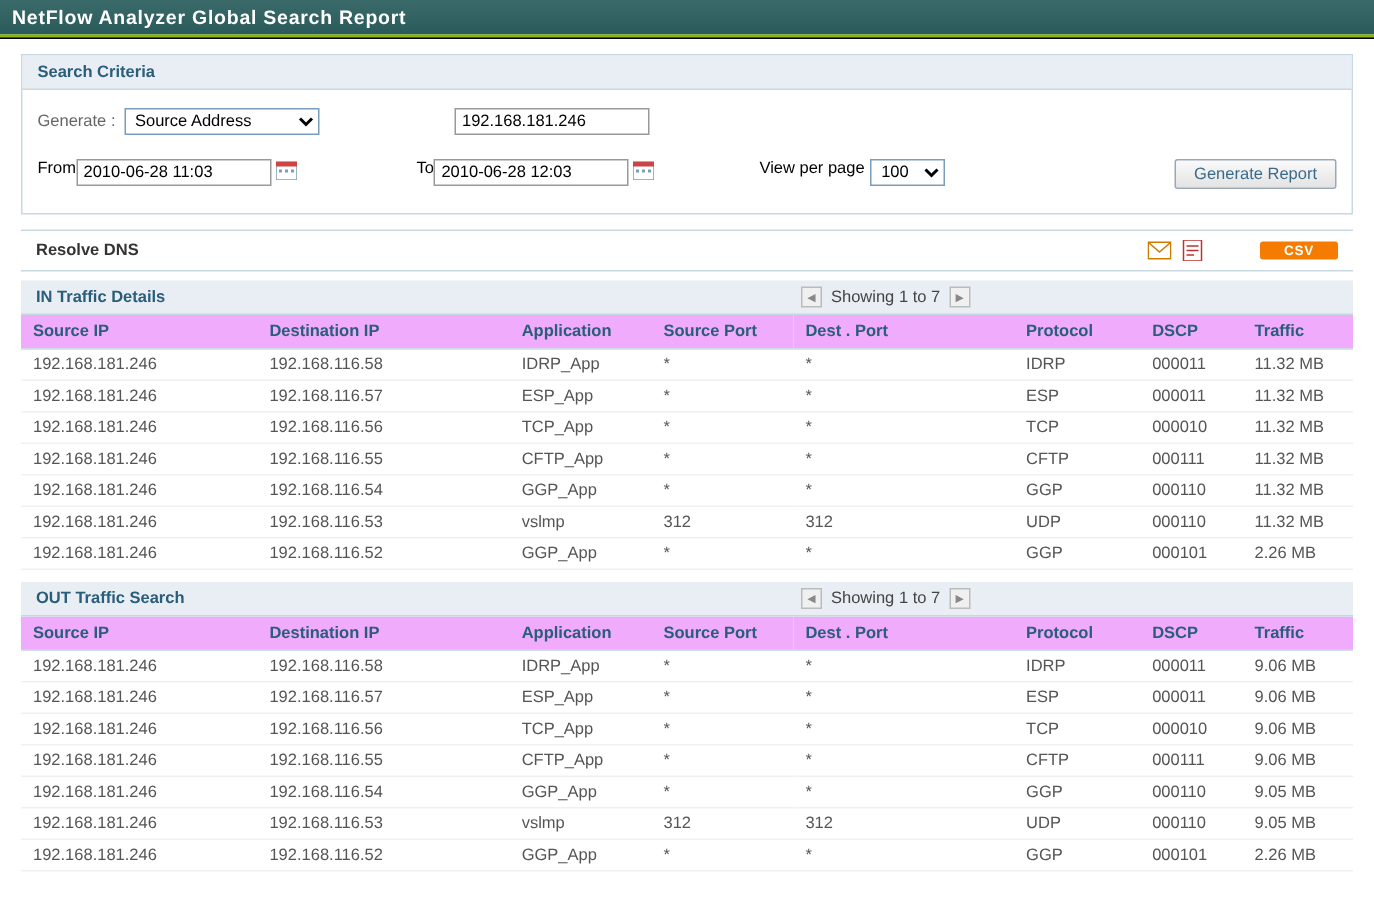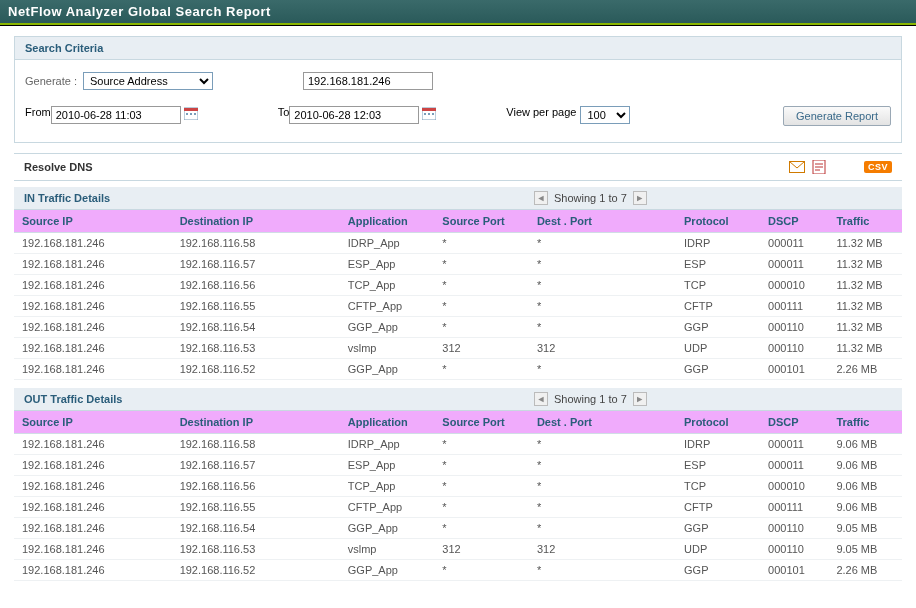--- a/index.html
+++ b/index.html
@@ -107,21 +107,21 @@
       cursor: pointer;
       font-size: 11px;
     }
     .resolve-icons { display: flex; gap: 6px; align-items: center; }
     .ico { width: 16px; height: 14px; cursor: pointer; }
     .csv-badge {
       background: #f57c00;
       color: #fff;
       font-size: 9px;
       font-weight: bold;
-      padding: 1px 4px;
+      padding: 1px 16px;
       border-radius: 2px;
       cursor: pointer;
       letter-spacing: 0.5px;
       margin-left: 31px;
     }
     .section-header {
       display: flex;
       align-items: center;
       position: relative;
     }
@@ -339,21 +339,21 @@
           <td>GGP</td>
           <td>000101</td>
           <td>2.26 MB</td>
         </tr>
       </tbody>
   </table>
 
   <div class="gap"></div>
 
   <div class="section-header">
-    <span class="section-title">OUT Traffic Details</span>
+    <span class="section-title">OUT Traffic Search</span>
     <div class="pager">
       <span class="pg-btn">◄</span>
       <span>Showing 1 to 7</span>
       <span class="pg-btn">►</span>
     </div>
   </div>
   <table class="data">
     <thead>
       <tr>
         <th class="col-src">Source IP</th>

